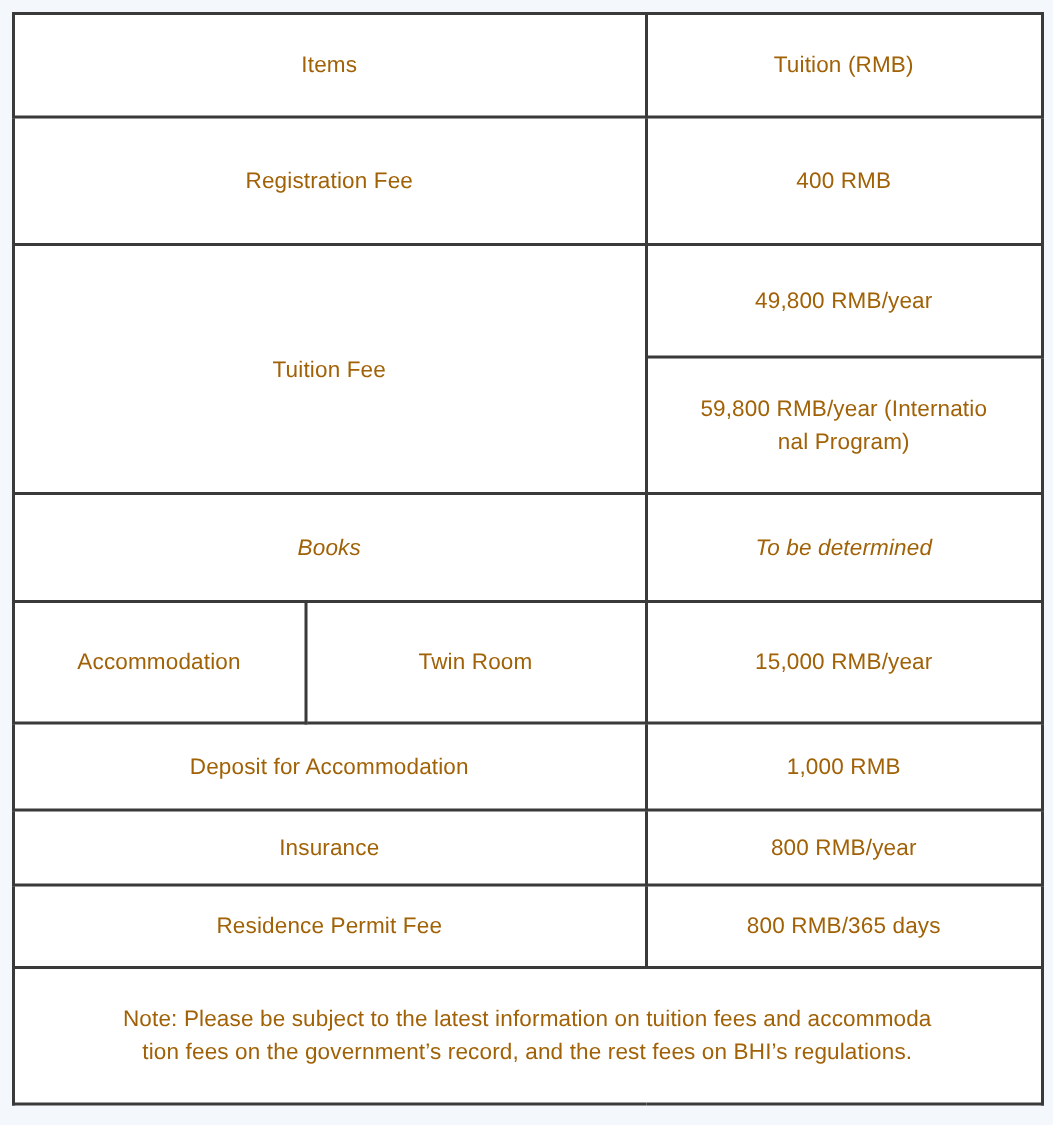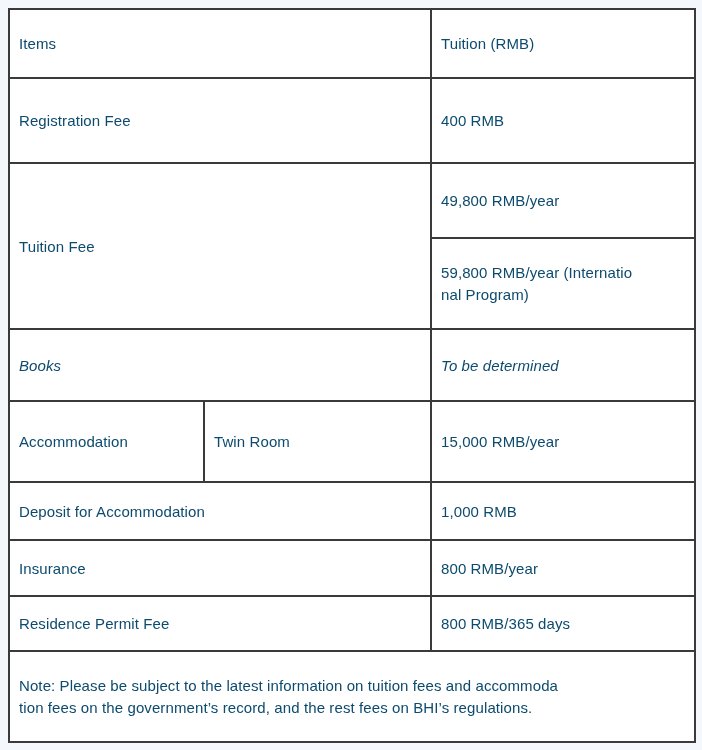--- a/index.html
+++ b/index.html
@@ -19,21 +19,22 @@
     overflow: hidden;
   }
   table.fees {
     position: absolute;
     left: 8px;
     top: 8px;
     width: 686px;
     border-collapse: collapse;
     table-layout: fixed;
     font-size: 15px;
-    color: #0c4a6e;
+    color: #a16207;
+    text-align: center;
   }
   table.fees td {
     border: 2px solid #3a3a3a;
     background: #ffffff;
     vertical-align: middle;
     padding: 2px 10px 2px 9px;
     letter-spacing: 0.1px;
     overflow: hidden;
   }
   
@@ -41,21 +42,21 @@
   col.cB { width: 227px; }
   col.cC { width: 264px; }
   
   tr.r1  { height: 69px; }
   tr.r2  { height: 85px; margin-top: 20px; }
   tr.r3a { height: 75px; }
   tr.r3b { height: 91px; }
   tr.r4  { height: 72px; font-style: italic; }
   tr.r5  { height: 81px; }
   tr.r6  { height: 58px; }
-  tr.r7  { height: 56px; }
+  tr.r7  { height: 50px; }
   tr.r8  { height: 55px; }
   tr.r9  { height: 91px; }
   
   td.top-align {
     vertical-align: top;
     padding-top: 10px;
   }
   td.val {
     padding-left: 13px;
   }

